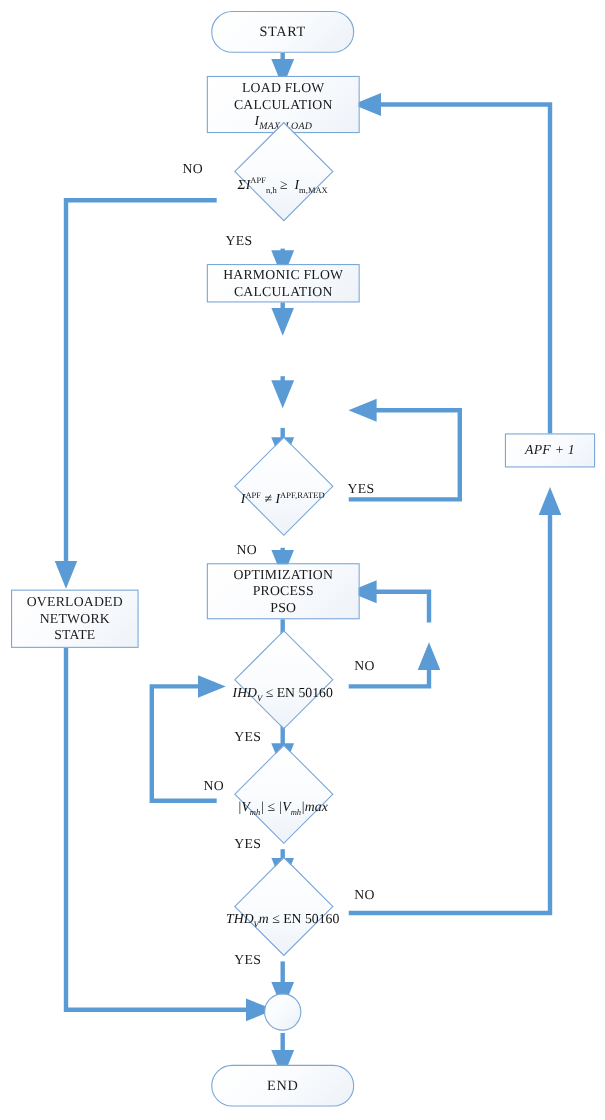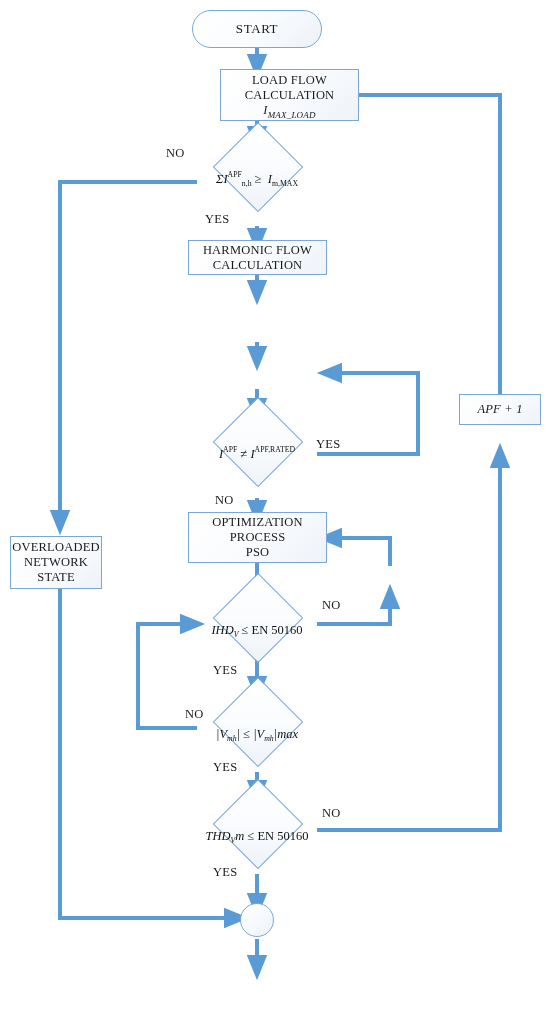--- a/index.html
+++ b/index.html
@@ -89,29 +89,29 @@
       <path d="M60,589 L60,918 L236,918" marker-end="url(#ah)"></path>
 
       <path d="M257,939 L257,967" marker-end="url(#ah)"></path>
     </g>
   </svg>
 
   <div class="node terminator" style="left:192px;top:10px;width:130px;height:38px;">
     <span>START</span>
   </div>
 
-  <div class="node box" style="left:188px;top:69px;width:139px;height:52px;margin-left:32px;">
+  <div class="node box" style="left:188px;top:69px;width:139px;height:52px;">
     <span>LOAD FLOW</span>
     <span>CALCULATION</span>
     <span>
       <span class="it">I</span><sub class="smallcaps">MAX_LOAD</sub>
     </span>
   </div>
 
-  <div class="diamond" style="left:197px;top:135px;width:62px;height:62px;
+  <div class="diamond" style="left:197px;top:124px;width:62px;height:62px;
        transform:translate(0,0);">
     <div class="shape" style="width:62px;height:62px;left:29px;top:0px;"></div>
     <div class="dlabel" style="left:60px;top:44px;">
       <span class="it">ΣI</span><sup>APF</sup><sub>n,h</sub>
       <span>≥</span>&nbsp;
       <span class="it">I</span><sub>m,MAX</sub>
     </div>
   </div>
 
   <div class="node box" style="left:188px;top:240px;width:139px;height:35px;">
@@ -157,34 +157,37 @@
 
   <div class="diamond" style="left:197px;top:792px;width:62px;height:62px;">
     <div class="shape" style="width:62px;height:62px;left:29px;top:0px;"></div>
     <div class="dlabel" style="left:60px;top:44px;">
       <span class="it">THD</span><sub class="it">V</sub><span class="it">m</span>
       <span>≤</span>
       <span>EN 50160</span>
     </div>
   </div>
 
-  <div class="node box" style="left:10px;top:536px;width:92px;height:53px;">
+  <div class="node box" style="left:10px;top:536px;width:116px;height:53px;">
     <span>OVERLOADED</span>
     <span>NETWORK</span>
     <span>STATE</span>
   </div>
 
   <div class="node box" style="left:459px;top:394px;width:82px;height:31px;">
     <span class="it">APF + 1</span>
   </div>
 
   <div class="node circle" style="left:240px;top:903px;width:34px;height:34px;">
     <span></span>
   </div>
 
+  <div class="node terminator" style="left:192px;top:968px;width:130px;height:38px;">
+    <span>END</span>
+  </div>
 
   <div class="lbl" style="left:166px;top:146px;">NO</div>
   <div class="lbl" style="left:205px;top:212px;">YES</div>
   <div class="lbl" style="left:316px;top:437px;">YES</div>
   <div class="lbl" style="left:215px;top:493px;">NO</div>
   <div class="lbl" style="left:322px;top:598px;">NO</div>
   <div class="lbl" style="left:213px;top:663px;">YES</div>
   <div class="lbl" style="left:185px;top:707px;">NO</div>
   <div class="lbl" style="left:213px;top:760px;">YES</div>
   <div class="lbl" style="left:322px;top:806px;">NO</div>

